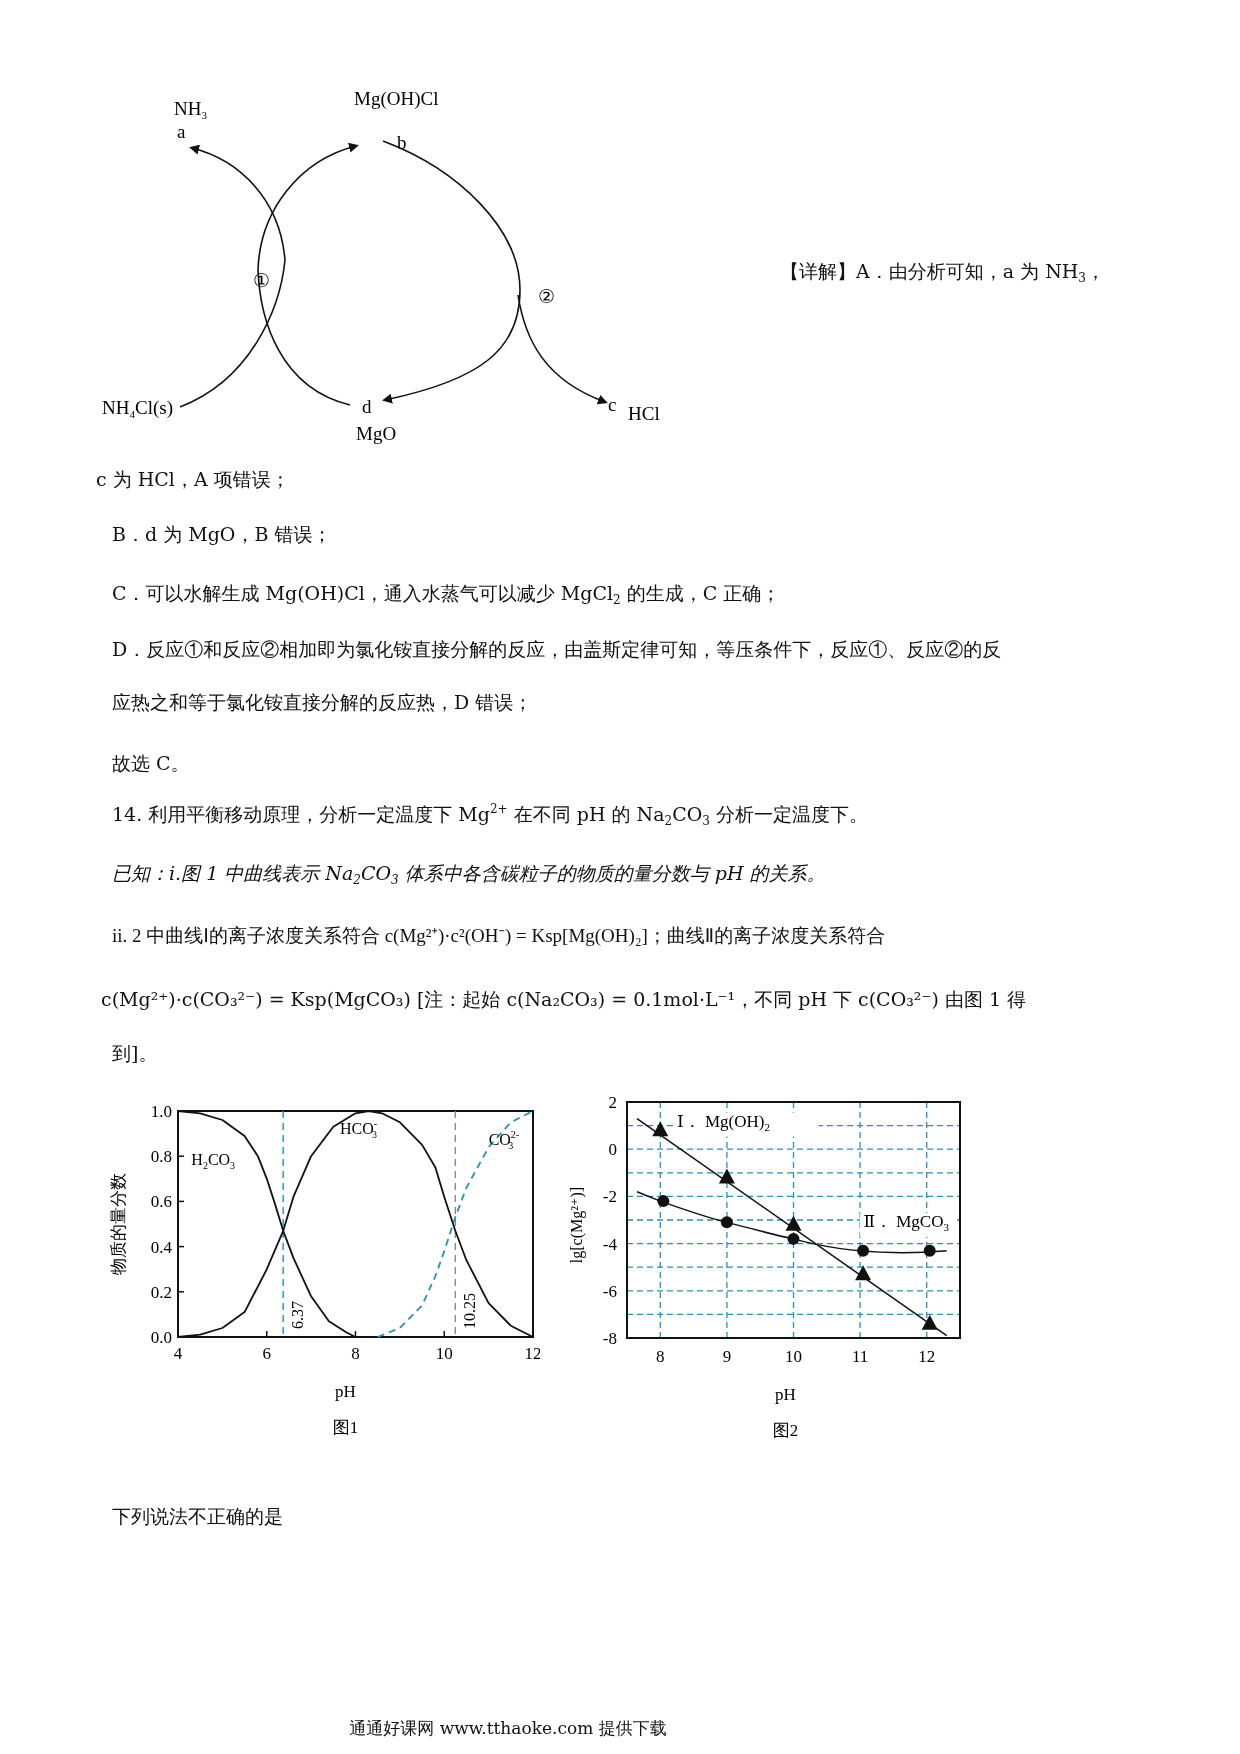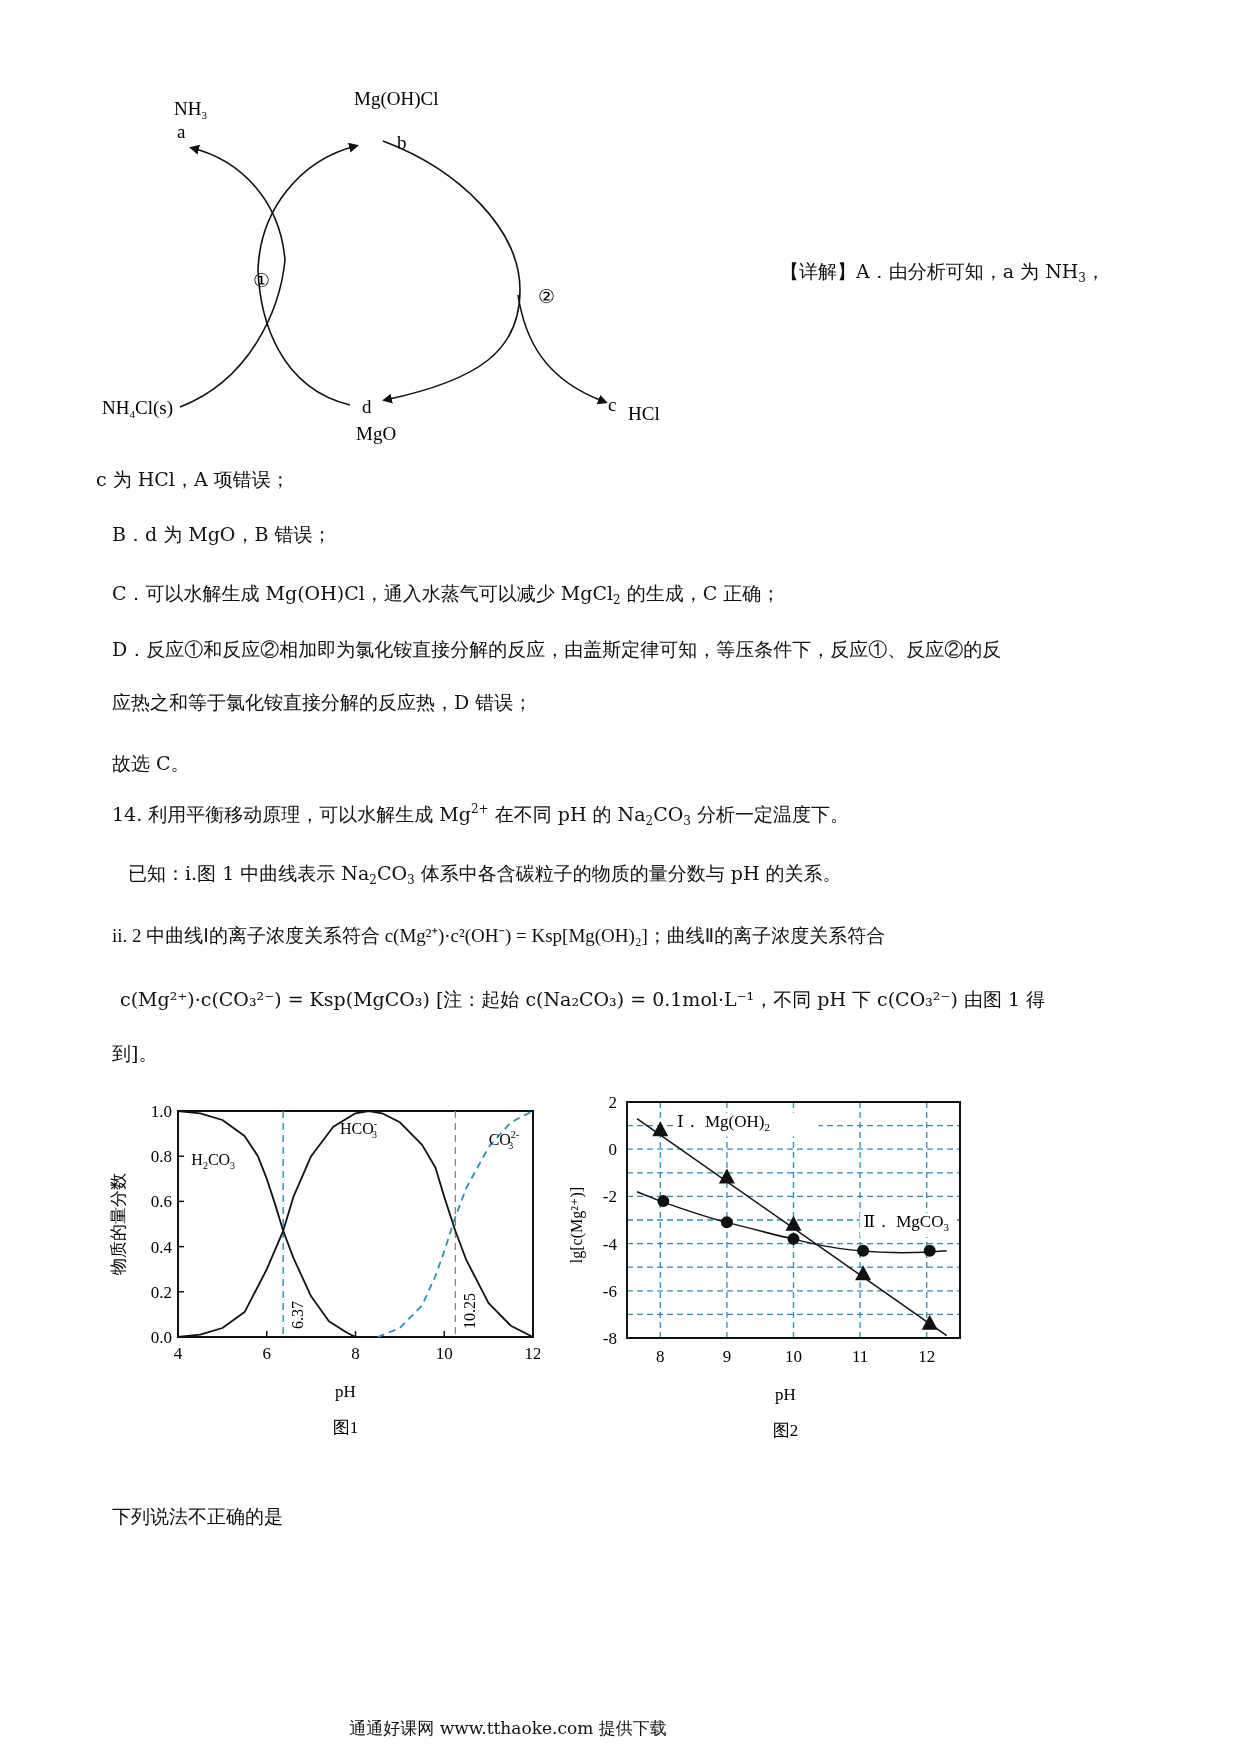--- a/index.html
+++ b/index.html
@@ -48,27 +48,27 @@
 <div class="abs txt" style="left:96px;top:466px;">c 为 HCl，A 项错误；</div>
 <div class="abs txt" style="left:112px;top:521px;">B．d 为 MgO，B 错误；</div>
 <div class="abs txt" style="left:112px;top:580px;">
   <span>C．可以水解生成 Mg(OH)Cl，通入水蒸气可以减少 MgCl</span><span class="sub">2</span><span> 的生成，C 正确；</span>
 </div>
 <div class="abs txt" style="left:112px;top:636px;">D．反应①和反应②相加即为氯化铵直接分解的反应，由盖斯定律可知，等压条件下，反应①、反应②的反</div>
 <div class="abs txt" style="left:112px;top:689px;">应热之和等于氯化铵直接分解的反应热，D 错误；</div>
 <div class="abs txt" style="left:112px;top:739px;margin-top:11px;">故选 C。</div>
 
 <div class="abs txt" style="left:112px;top:796px;">
-  <span>14.</span> <span>利用平衡移动原理，可以水解生成 Mg</span><span class="sup">2+</span><span> 在不同 pH 的 Na</span><span class="sub">2</span><span>CO</span><span class="sub">3</span><span> 分析一定温度下。</span>
+  <span>14.</span> <span>利用平衡移动原理，分析一定温度下 Mg</span><span class="sup">2+</span><span> 在不同 pH 的 Na</span><span class="sub">2</span><span>CO</span><span class="sub">3</span><span> 分析一定温度下。</span>
 </div>
-<div class="abs txt" style="left:128px;top:860px;">
+<div class="abs txt" style="left:112px;top:860px;font-style:italic;">
   <span>已知：i.图 1 中曲线表示 Na</span><span class="sub">2</span><span>CO</span><span class="sub">3</span><span> 体系中各含碳粒子的物质的量分数与 pH 的关系。</span>
 </div>
 <div class="abs txt" style="left:112px;top:922px;font-family:Liberation Serif, serif;">ii. 2 中曲线Ⅰ的离子浓度关系符合 c(Mg²⁺)·c²(OH⁻) = Ksp[Mg(OH)₂]；曲线Ⅱ的离子浓度关系符合</div>
-<div class="abs txt" style="left:120px;top:986px;">c(Mg²⁺)·c(CO₃²⁻) = Ksp(MgCO₃) [注：起始 c(Na₂CO₃) = 0.1mol·L⁻¹，不同 pH 下 c(CO₃²⁻) 由图 1 得</div>
+<div class="abs txt" style="left:101px;top:986px;">c(Mg²⁺)·c(CO₃²⁻) = Ksp(MgCO₃) [注：起始 c(Na₂CO₃) = 0.1mol·L⁻¹，不同 pH 下 c(CO₃²⁻) 由图 1 得</div>
 <div class="abs txt" style="left:112px;top:1040px;">到]。</div>
 
 <svg id="fig1" class="abs" style="left:100px;top:1100px;" width="440" height="390">
     <rect x="78" y="11" width="355" height="226" fill="none" stroke="#111" stroke-width="2"></rect>
     <line x1="78" y1="237" x2="84" y2="237" stroke="#111" stroke-width="1.5"></line>
     <text x="72" y="243" text-anchor="end" font-size="17">0.0</text>
     <line x1="78" y1="191.8" x2="84" y2="191.8" stroke="#111" stroke-width="1.5"></line>
     <text x="72" y="197.8" text-anchor="end" font-size="17">0.2</text>
     <line x1="78" y1="146.6" x2="84" y2="146.6" stroke="#111" stroke-width="1.5"></line>
     <text x="72" y="152.6" text-anchor="end" font-size="17">0.4</text>

